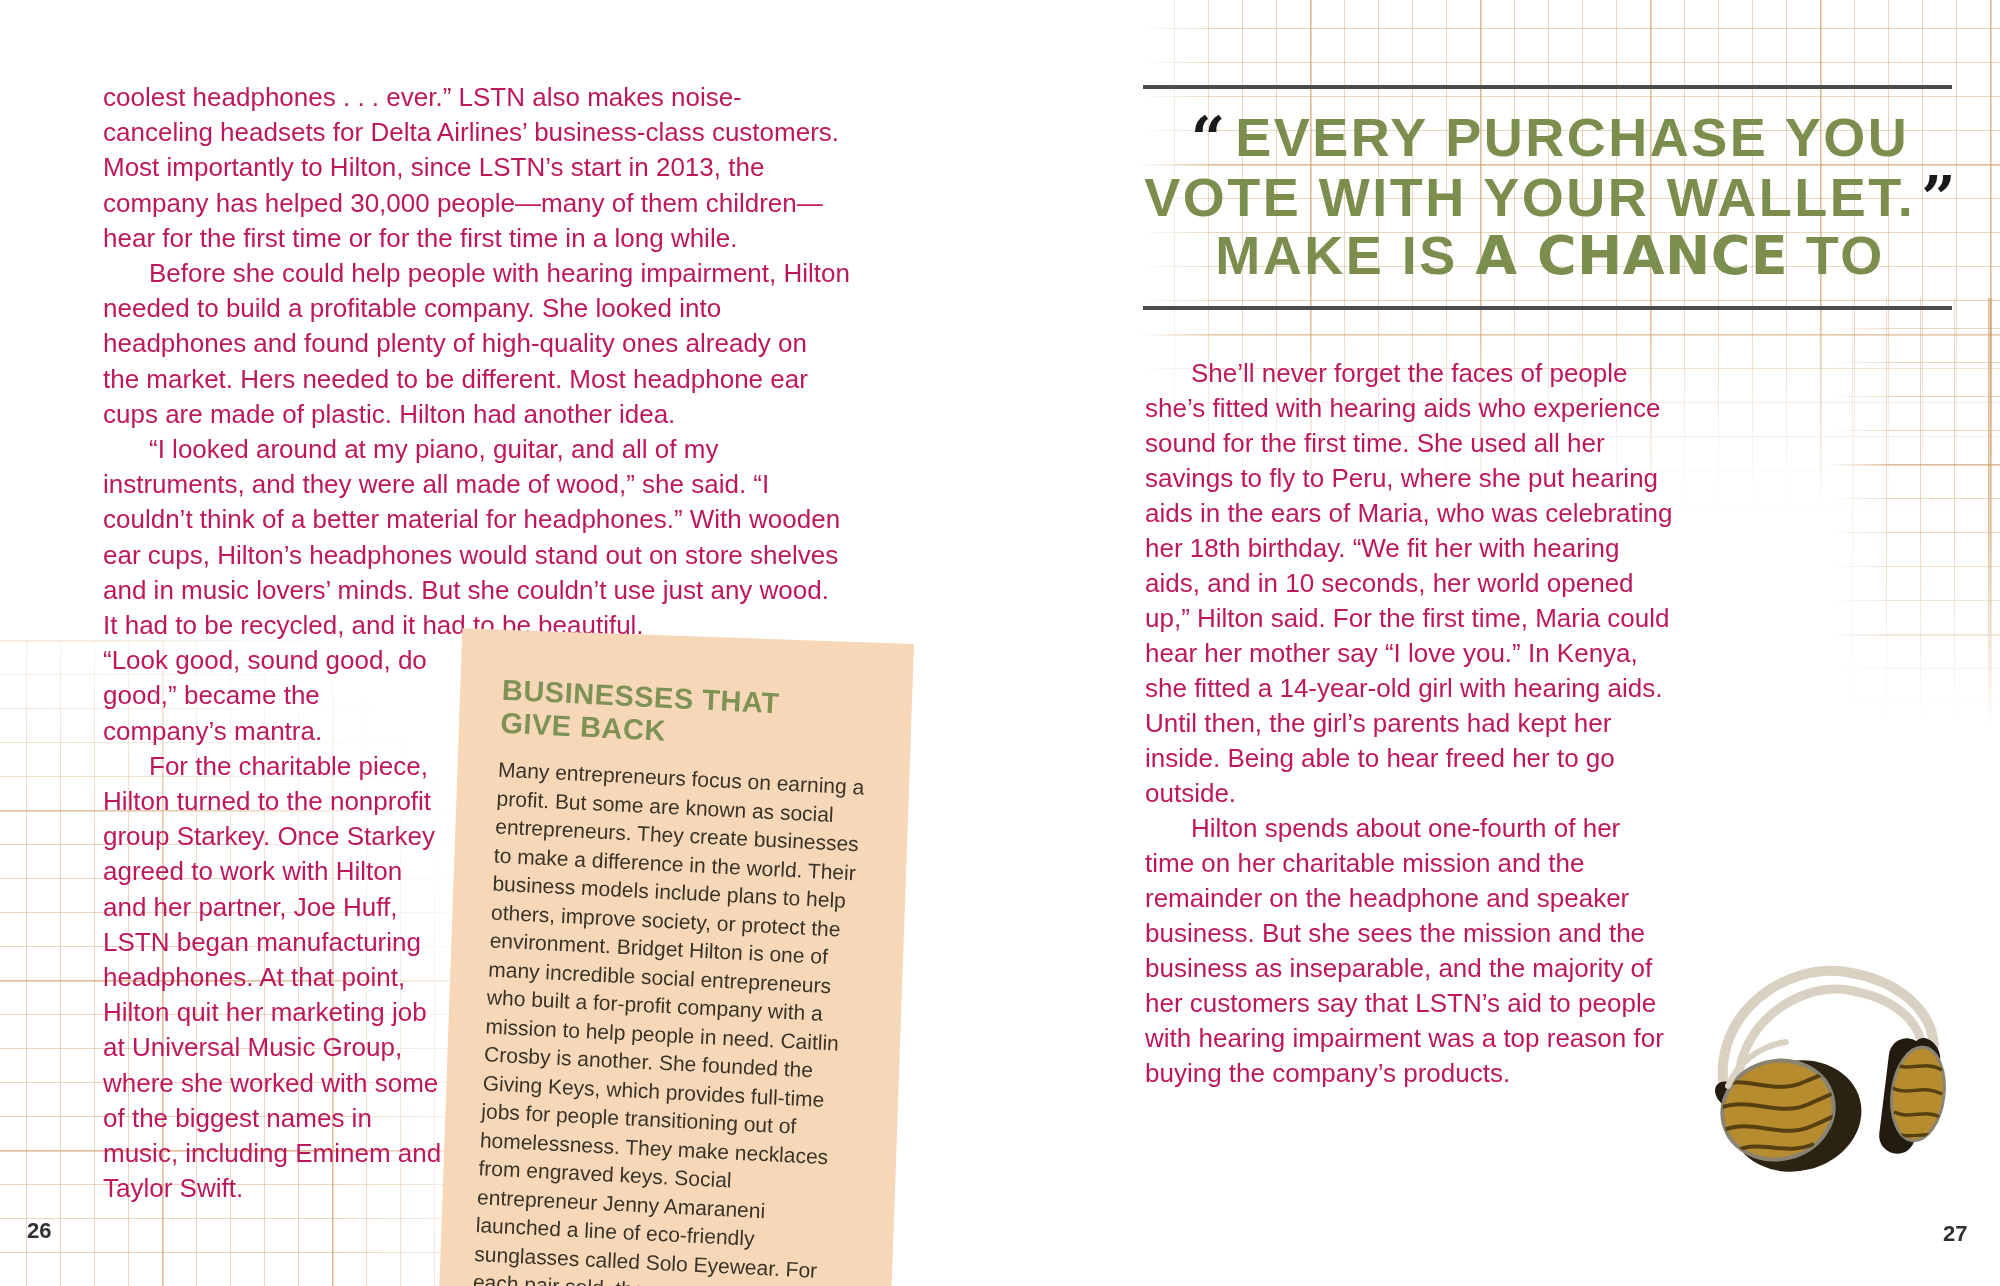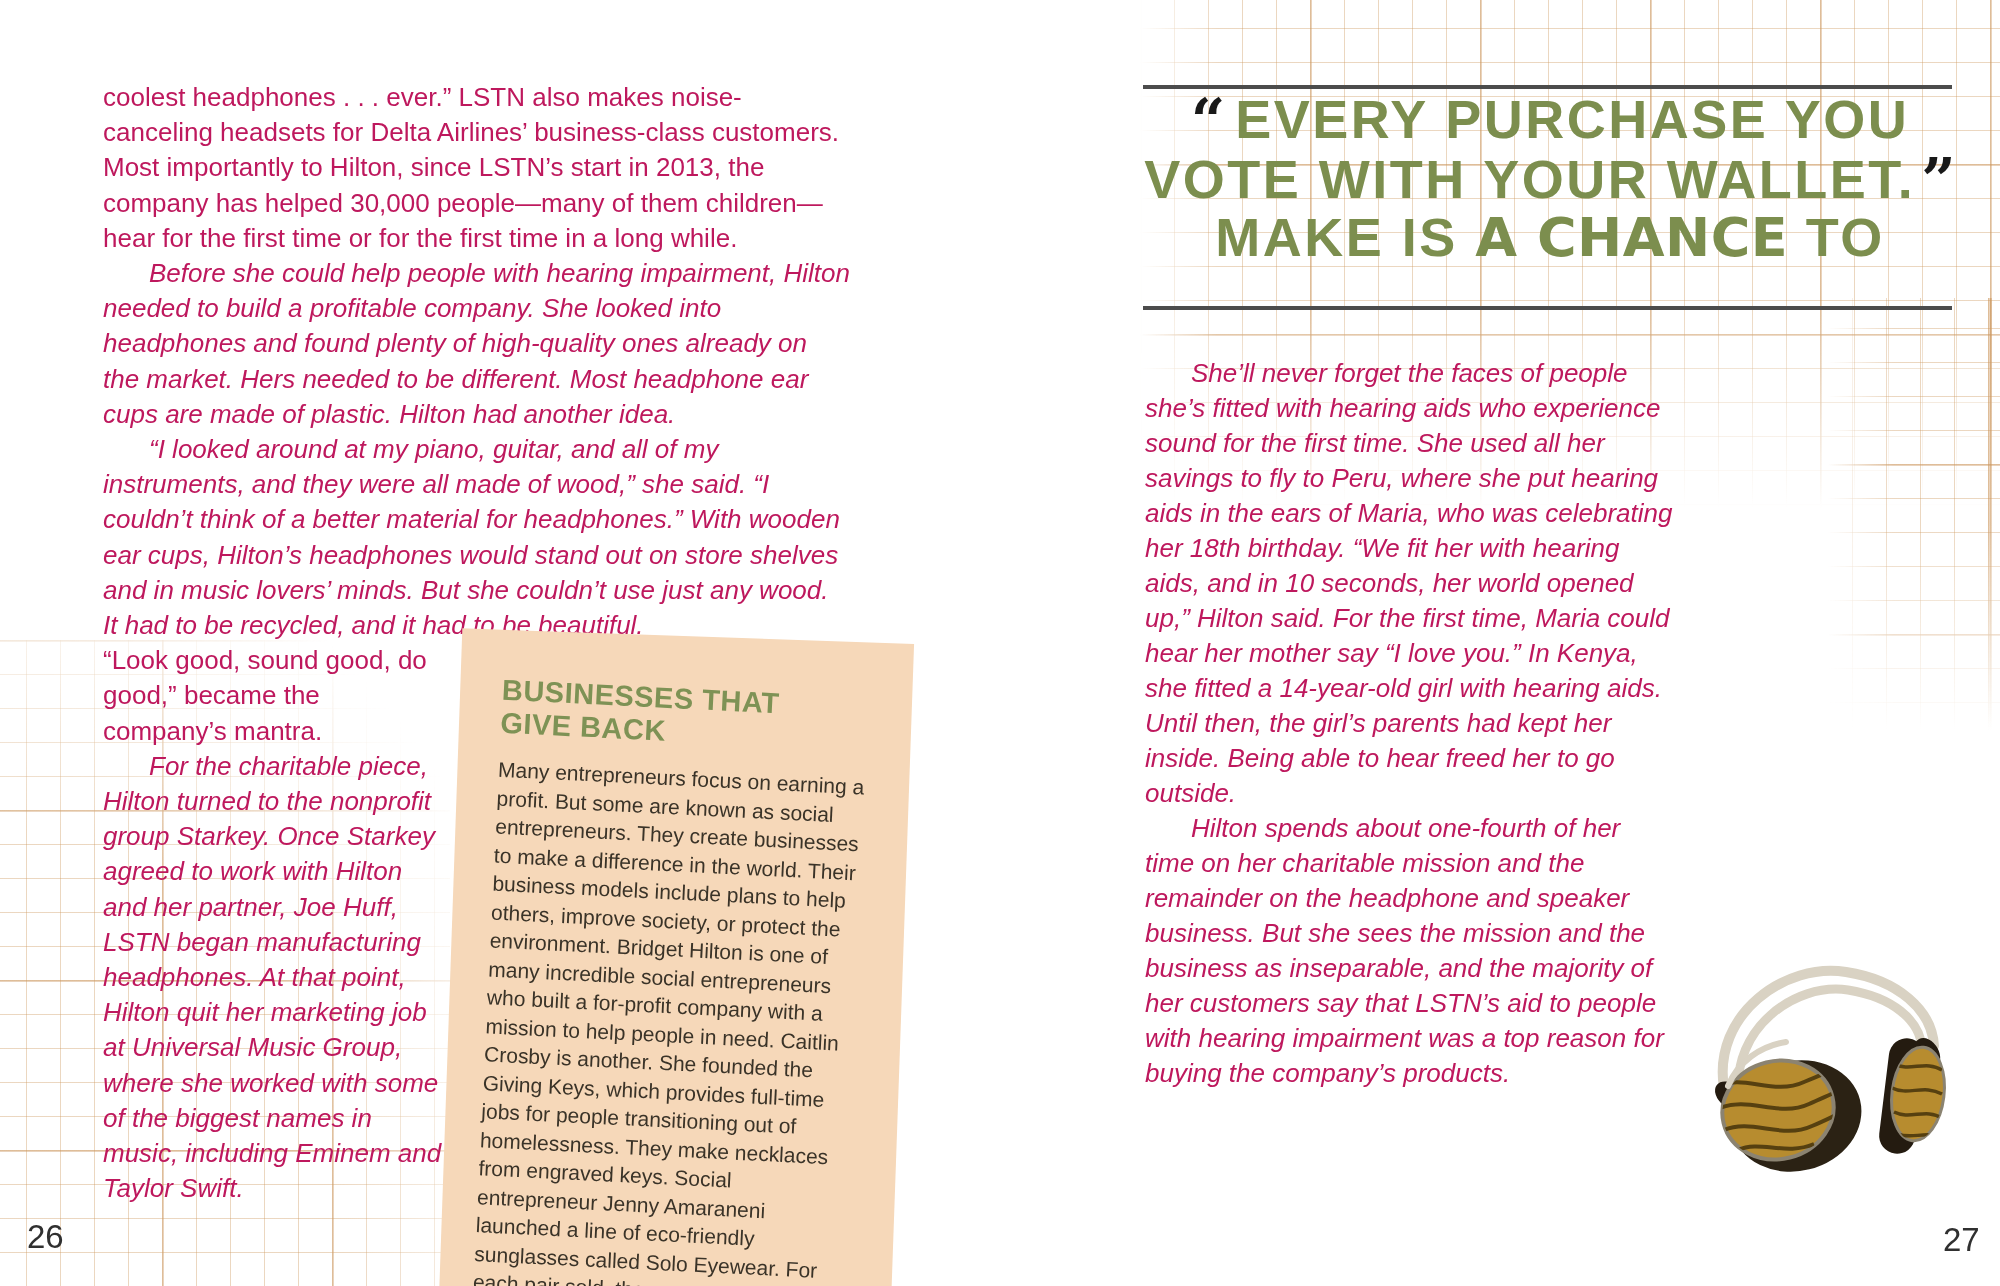--- a/index.html
+++ b/index.html
@@ -28,42 +28,42 @@
     mask-image:linear-gradient(to right, transparent 0, #000 9%);}
   .gp-rstrip{left:1828px; top:298px; width:172px; height:450px;
     -webkit-mask-image:linear-gradient(to bottom, #000 50%, transparent 96%);
     mask-image:linear-gradient(to bottom, #000 50%, transparent 96%);}
   .gp-rstrip .grid{background-position:-10px -4px;
     -webkit-mask-image:linear-gradient(to right, transparent 0, #000 38%);
     mask-image:linear-gradient(to right, transparent 0, #000 38%);}
   
   .bodytext{position:absolute; color:#be185d; font-size:26px; line-height:35.2px; text-align:left;}
   .bodytext p{margin:0;}
-  .para.indent{text-indent:46px;font-style:italic;}
+  .para.indent{text-indent:46px;}
   .left-col{left:103px; top:80px; width:747px;}
   .left-col .narrow{width:347px;}
   .right-col{left:1145px; top:356px; width:815px; line-height:35px;}
   .wrap-spacer{float:right; width:272px; height:224px; margin-top:592px; margin-left:14px;}
-  .pagenum{position:absolute; font-size:33px; color:#303030;}
+  .pagenum{position:absolute; font-size:22px; color:#303030;font-weight:bold;}
   .pn-left{left:27px; top:1218px;}
   .pn-right{left:1943px; top:1221px;}
   
   .peach-box{
     position:absolute; left:450px; top:636px; width:452px; height:700px;
     background:#f6d8b9; transform:rotate(2deg);
     padding:44px 40px 0 42px; box-sizing:border-box;
   }
   .box-inner{transform:rotate(0.8deg); transform-origin:0 0;}
   .boxtitle{color:#7e9255; font-weight:bold; font-size:29px; line-height:33px; letter-spacing:.5px;}
   .boxbody{margin-top:16px; color:#3a3328; font-size:21px; line-height:28.5px; font-weight:500;}
   
   .rule{position:absolute; left:1143px; width:809px; height:4px; background:#4c4c4c;}
   .rule-top{top:85px;} .rule-bottom{top:306px;}
   .pull-quote{
-    position:absolute; left:1143px; top:88px; width:814px;
+    position:absolute; left:1143px; top:106px; width:814px;
     text-align:center; color:#7c8e4e; font-weight:bold;
     font-size:54px; line-height:58px; letter-spacing:2.5px;
   }
   .qem{font-family:"DejaVu Sans", sans-serif; font-weight:800; letter-spacing:0.5px;}
   .qmark{font-family:"DejaVu Serif", serif; font-weight:bold; color:#191919;
     font-size:60px; letter-spacing:0; position:relative; top:3px;}
   .qmark.open{margin-right:10px;} .qmark.close{margin-left:6px;}
   
   .headphones{position:absolute; left:1694px; top:946px; width:264px; height:236px;}
 </style>

